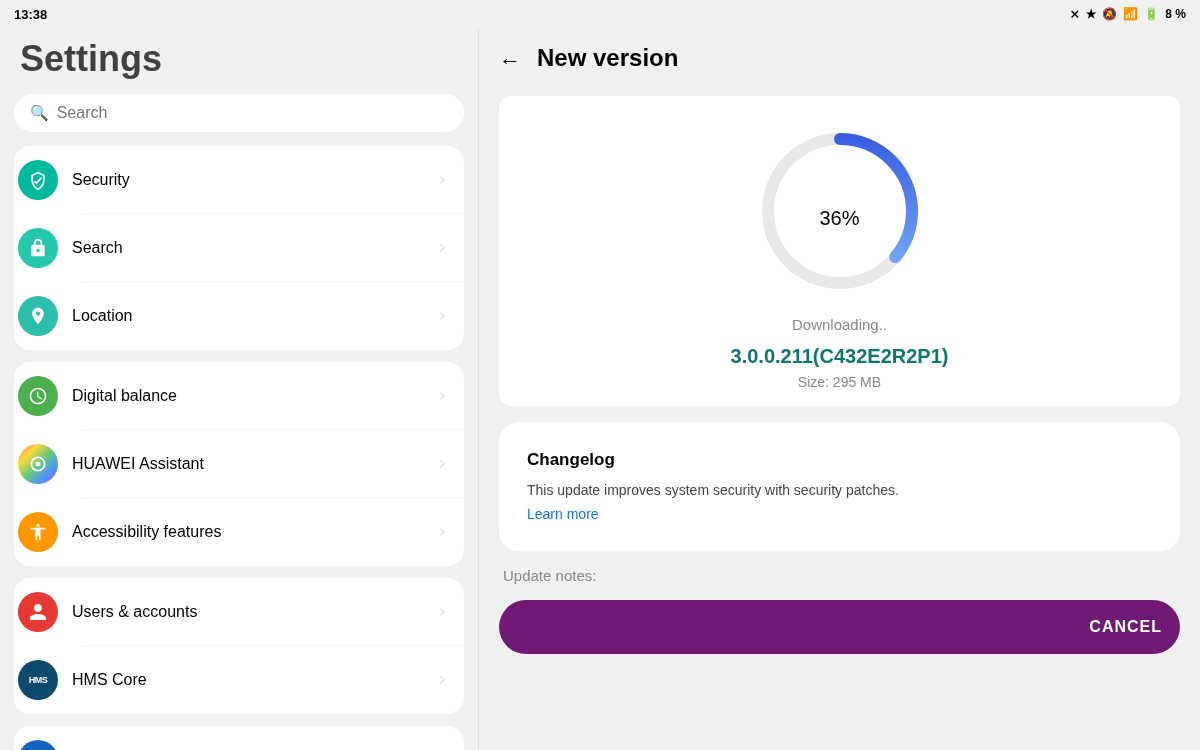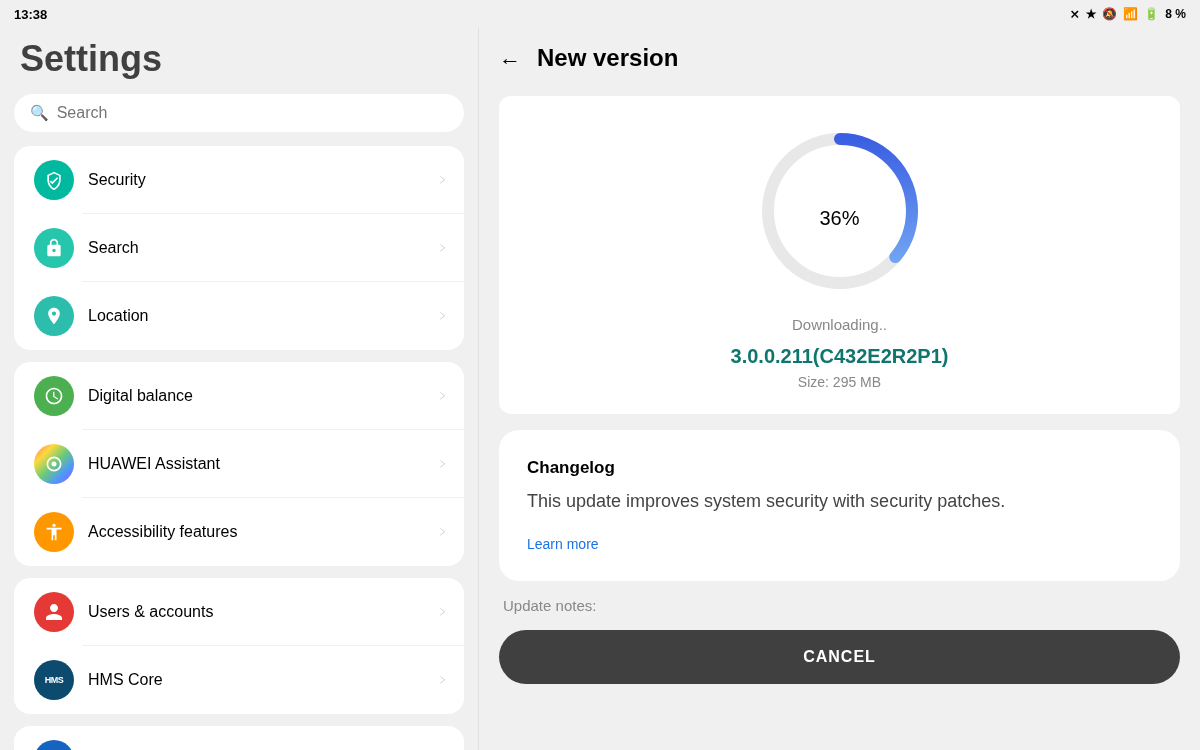--- a/index.html
+++ b/index.html
@@ -82,21 +82,21 @@
     
     .settings-group {
       background: #fff;
       border-radius: 16px;
       margin-bottom: 12px;
       overflow: hidden;
     }
     .settings-item {
       display: flex;
       align-items: center;
-      padding: 14px 14px 14px 20px;
+      padding: 14px 14px 14px 4px;
       cursor: pointer;
       position: relative;
     }
     .settings-item:not(:last-child)::after {
       content: '';
       position: absolute;
       bottom: 0;
       left: 68px;
       right: 0;
       height: 1px;
@@ -169,21 +169,21 @@
     .right-title {
       font-size: 24px;
       font-weight: 600;
       color: #000;
     }
 
     
     .progress-section {
       background: #fff;
       border-radius: 12px;
-      padding: 30px 20px 24px;
+      padding: 30px 20px 16px;
       display: flex;
       flex-direction: column;
       align-items: center;
       margin-bottom: 16px;
     }
 
     .circle-container {
       position: relative;
       width: 170px;
       height: 170px;
@@ -229,24 +229,24 @@
       padding: 28px;
       margin-bottom: 16px;
     }
     .changelog-title {
       font-size: 17px;
       font-weight: 700;
       color: #000;
       margin-bottom: 10px;
     }
     .changelog-text {
-      font-size: 18px;
+      font-size: 14px;
       color: #444;
       line-height: 1.5;
-      margin-bottom: 20px;
+      margin-bottom: 4px;
     }
     .learn-more {
       font-size: 14px;
       color: #1a73e8;
       cursor: pointer;
       text-decoration: none;
     }
 
     
     .update-notes-label {
@@ -254,29 +254,29 @@
       color: #888;
       margin-bottom: 16px;
       padding-left: 4px;
     }
 
     
     .cancel-btn {
       display: block;
       width: 100%;
       padding: 18px;
-      background: #404040;
+      background: #701a75;
       color: #fff;
       font-size: 16px;
       font-weight: 700;
       letter-spacing: 1px;
       border: none;
       border-radius: 30px;
       cursor: pointer;
-      text-align: center;
+      text-align: right;
     }
 
     
     .right-divider {
       width: 1px;
       background: #e0e0e0;
       flex-shrink: 0;
     }
   </style>
 </head>

